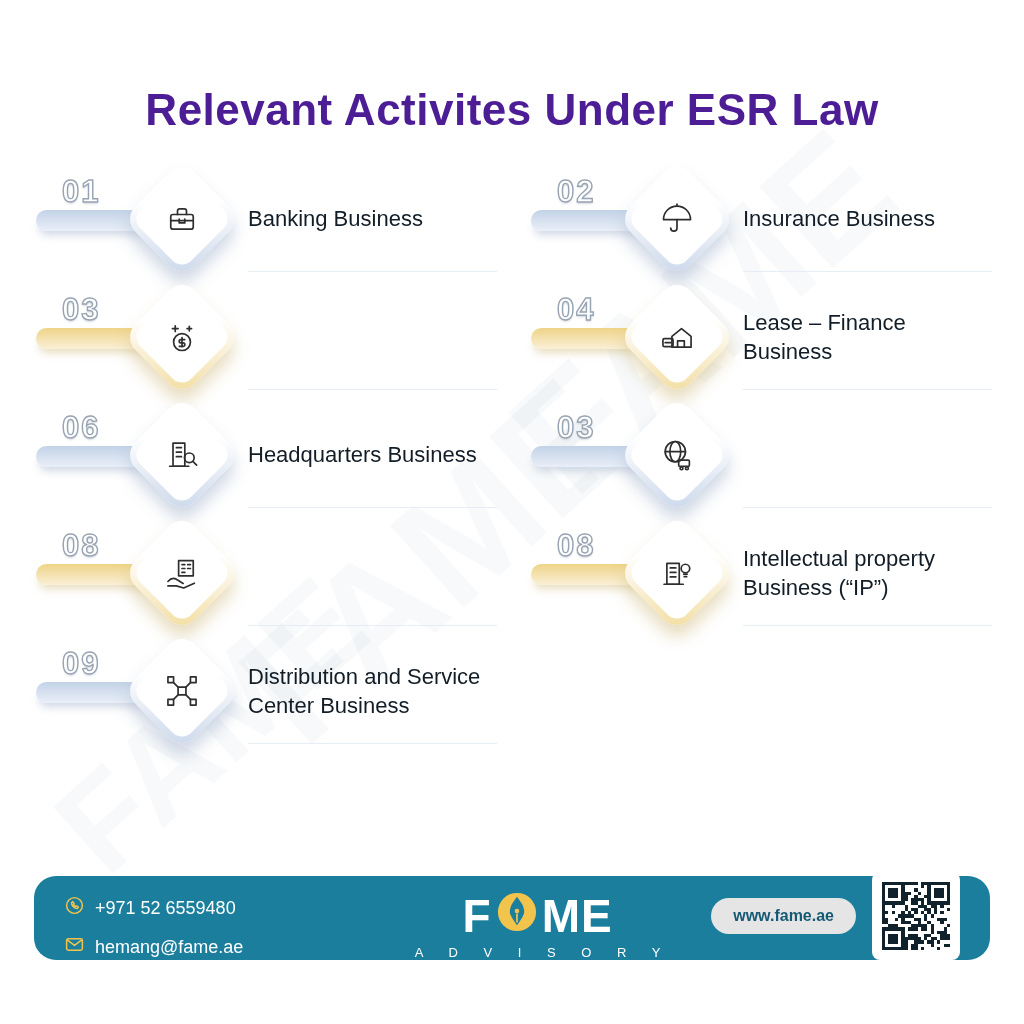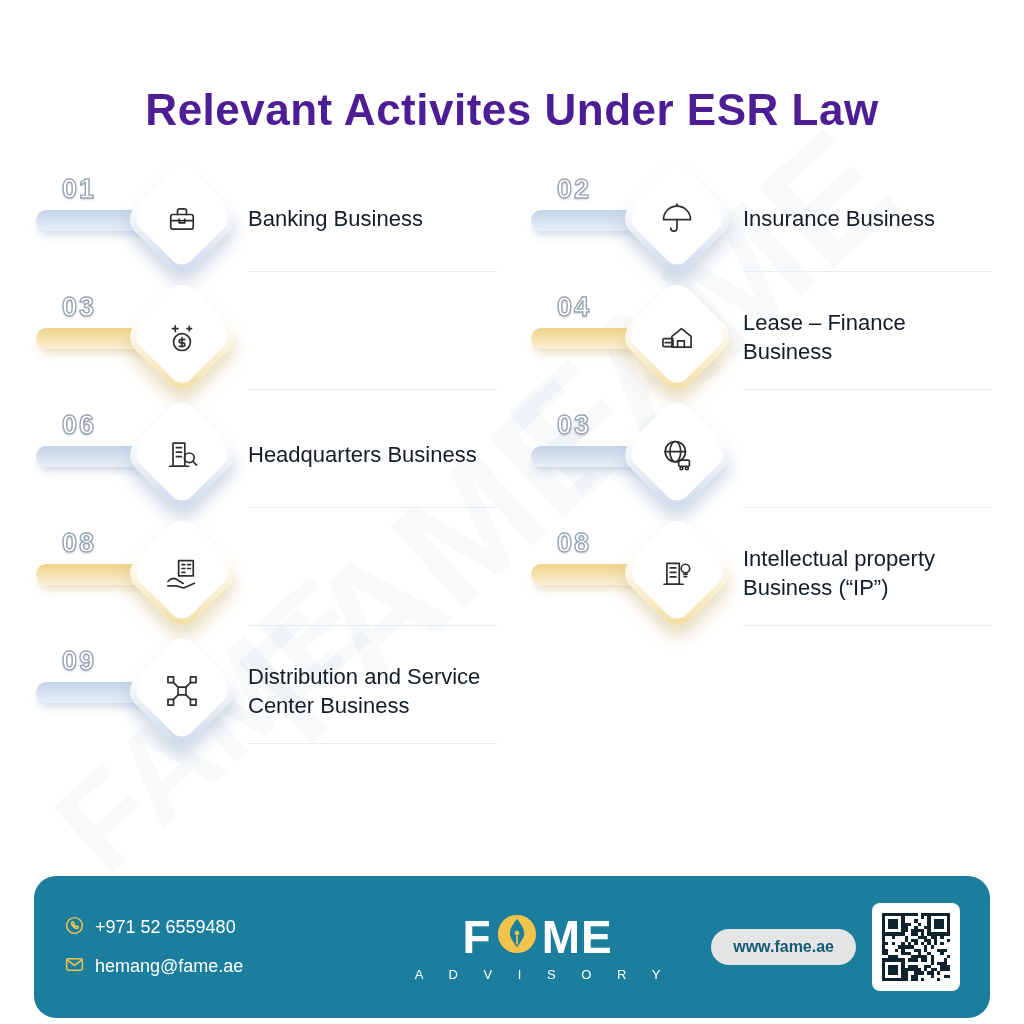--- a/index.html
+++ b/index.html
@@ -13,43 +13,43 @@
   .wm { position:absolute; font-weight:800; color:#7e93ad; opacity:.05;
         transform:rotate(-42deg); pointer-events:none; white-space:nowrap; }
 
   .items-grid { position:absolute; top:166px; left:36px; right:28px;
     display:grid; grid-template-columns:1fr 1fr; column-gap:30px; row-gap:12px; }
 
   .item { position:relative; height:106px; }
   .item.blue   { --edge:#c9d6ea; --rb1:#c3d2e7; --rb2:#e9eff8; --shadow:rgba(150,168,198,.45); }
   .item.yellow { --edge:#f2dc9e; --rb1:#eed388; --rb2:#faf0d6; --shadow:rgba(205,180,115,.45); }
 
-  .num { position:absolute; left:26px; top:8px; font-size:27px; font-weight:800;
+  .num { position:absolute; left:26px; top:8px; font-size:31px; font-weight:800;
     letter-spacing:2px; color:#ffffff; -webkit-text-stroke:1.4px #98a4b3;
     text-shadow:0 2px 2px rgba(100,115,135,.25); }
 
   .ribbon { position:absolute; left:0; top:44px; width:172px; height:21px;
     border-radius:11px 3px 3px 11px;
     background:linear-gradient(180deg, var(--rb1), var(--rb2));
     box-shadow:0 7px 9px -3px var(--shadow); }
 
   .diamond { position:absolute; left:104px; top:11px; width:84px; height:84px;
     transform:rotate(45deg); border-radius:18px;
     background:linear-gradient(135deg, #ffffff 35%, var(--edge));
     box-shadow:8px 8px 16px var(--shadow); }
   .diamond-inner { position:absolute; inset:6px; background:#fff; border-radius:13px;
     display:flex; align-items:center; justify-content:center; }
   .icon { transform:rotate(-45deg); display:flex; }
 
   .label { position:absolute; left:212px; top:50%; transform:translateY(-50%);
     font-size:22px; font-weight:400; color:#121d27; line-height:1.32; max-width:252px; }
   .sep { position:absolute; left:212px; right:4px; bottom:0; height:1px; background:#e7edf4; }
 
-  .footer { position:absolute; left:34px; right:34px; top:876px; height:142px;
-    background:#1b7e9d; border-radius:22px; display:flex; align-items:center;
+  .footer { position:absolute; left:34px; right:34px; top:876px; height:84px;
+    background:#1b7e9d; border-radius:22px; display:flex; align-items:flex-end;
     padding:0 30px; color:#ffffff; }
   .contact { display:flex; flex-direction:column; gap:13px; width:300px; }
   .contact-row { display:flex; align-items:center; gap:10px; font-size:18px; }
   .brand { flex:1; display:flex; flex-direction:column; align-items:center; }
   .brand-line { display:flex; align-items:center; gap:4px; font-size:46px;
     font-weight:800; letter-spacing:1px; line-height:1; }
   .brand-sub { font-size:13px; letter-spacing:11px; margin-top:5px; padding-left:11px; }
   .footer-right { display:flex; align-items:center; gap:16px; }
   .site-pill { background:#e5e5e5; color:#145a74; font-weight:700; font-size:16px;
     padding:9px 22px; border-radius:20px; }

